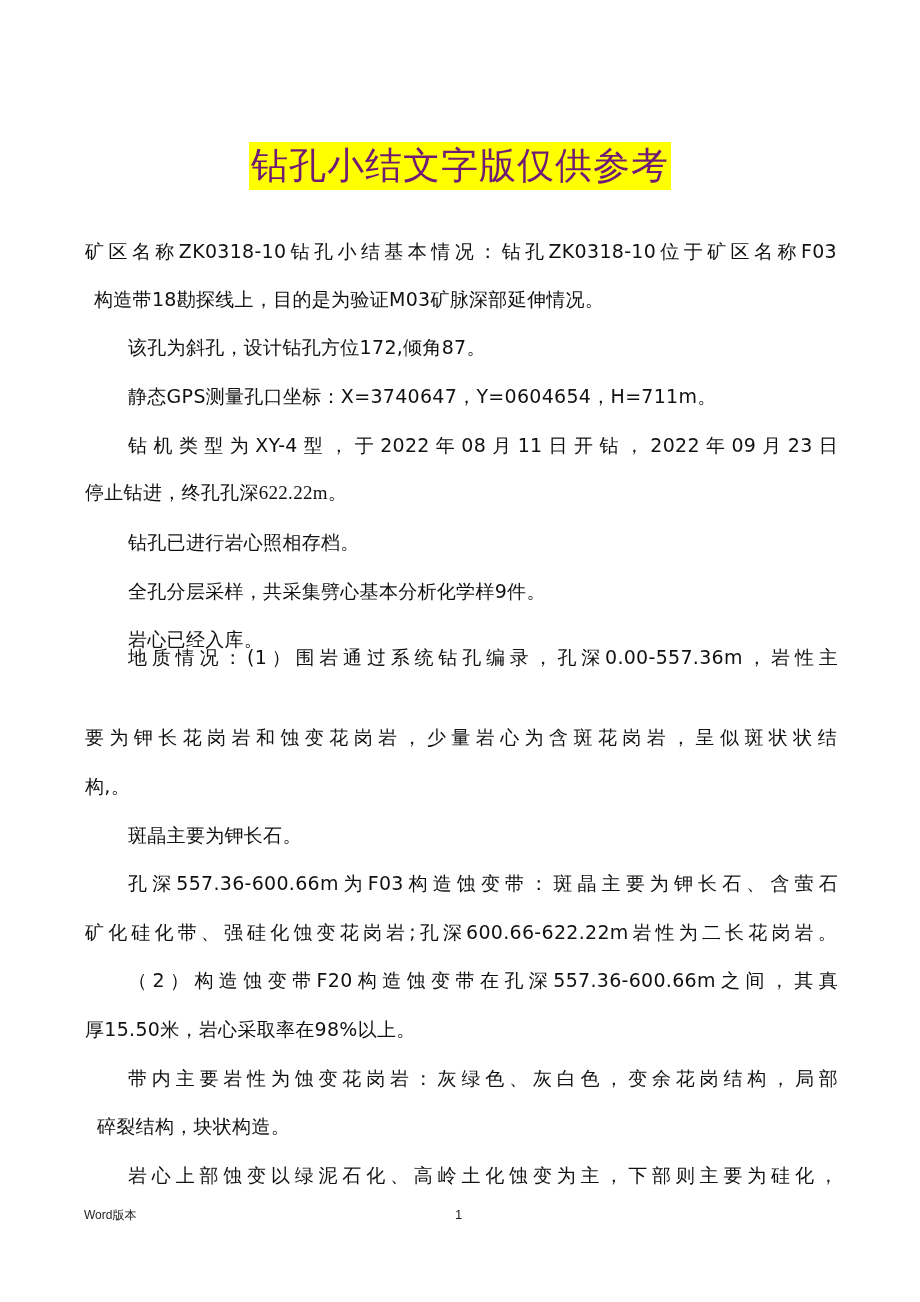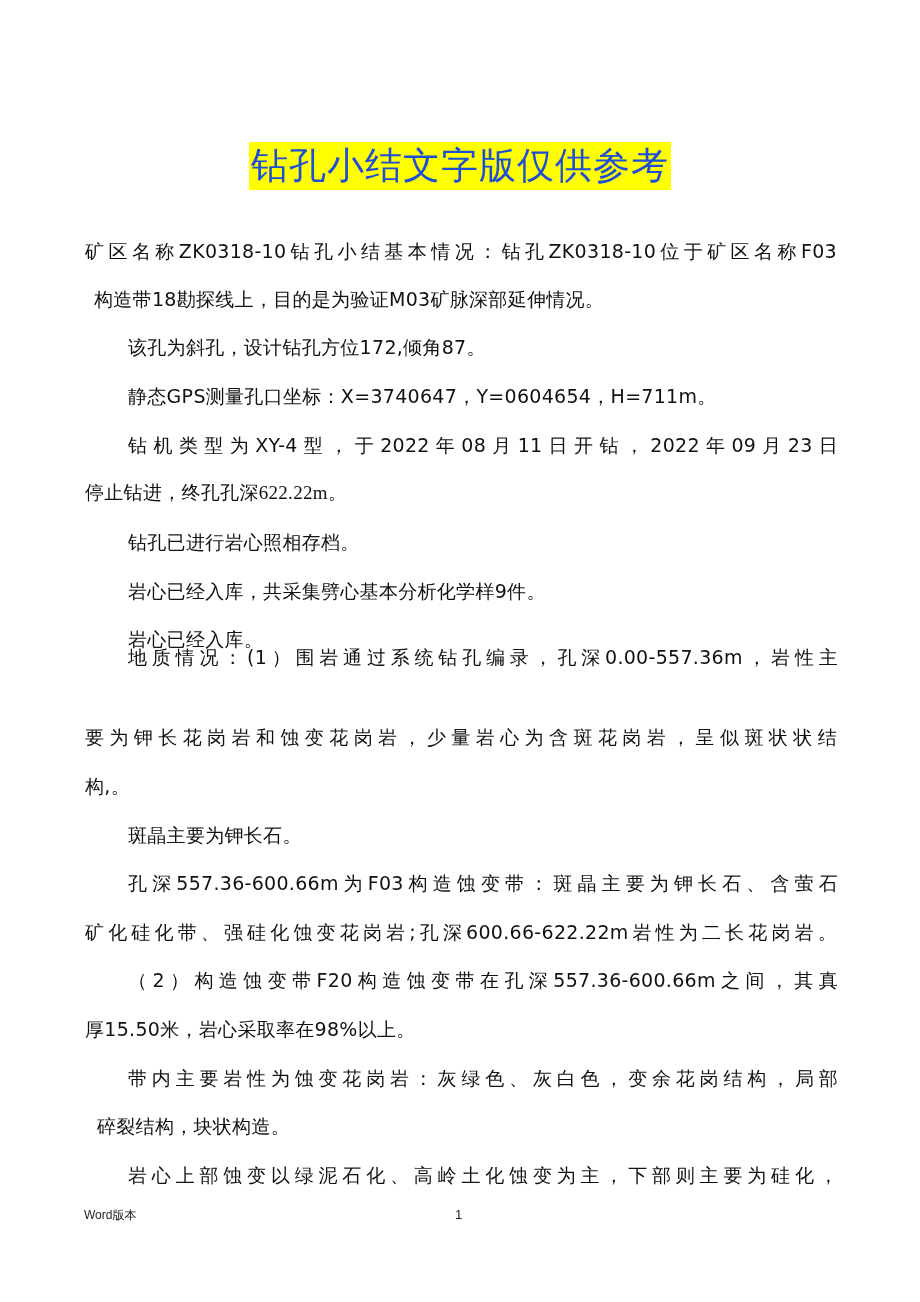--- a/index.html
+++ b/index.html
@@ -1,19 +1,19 @@
 <!DOCTYPE html>
 <html><head>
 <meta charset="utf-8">
 <style>
   html, body { margin: 0; padding: 0; background: #ffffff; }
   body { width: 920px; height: 1302px; position: relative; overflow: hidden;
          font-family: "DejaVu Sans", sans-serif; color: #111; }
   .title-wrap { position: absolute; top: 142px; left: 0; width: 920px; text-align: center; }
-  .title { display: inline-block; background: #ffff00; color: #1d4ed8;
+  .title { display: inline-block; background: #ffff00; color: #701a75;
            font-size: 37px; line-height: 48px; padding: 0 2px; letter-spacing: 1px;
            font-family: "DejaVu Sans", sans-serif; }
   .line { position: absolute; left: 85px; width: 752px; font-size: 19px; line-height: 30px;
           white-space: nowrap; letter-spacing: 0.3px; }
   .indent { left: 128px; width: 710px; }
   .justify { text-align: justify; text-align-last: justify; }
   .footer-left { position: absolute; left: 84px; top: 1207px; font-size: 12px;
                  font-family: "Liberation Sans", sans-serif; color: #222; }
   .footer-page { position: absolute; left: 455px; top: 1207px; font-size: 13px;
                  font-family: "Liberation Sans", sans-serif; color: #222; }
@@ -26,21 +26,21 @@
 </div>
 
 <div id="body-lines">
     <div class="line justify" style="top: 236px;">矿区名称ZK0318-10钻孔小结基本情况：钻孔ZK0318-10位于矿区名称F03</div>
     <div class="line" style="top: 284px; margin-left: 9px;">构造带18勘探线上，目的是为验证M03矿脉深部延伸情况。</div>
     <div class="line indent" style="top: 332px;">该孔为斜孔，设计钻孔方位172,倾角87。</div>
     <div class="line indent" style="top: 381px;">静态GPS测量孔口坐标：X=3740647，Y=0604654，H=711m。</div>
     <div class="line indent justify" style="top: 430px;">钻机类型为XY-4型，于2022年08月11日开钻，2022年09月23日</div>
     <div class="line" style="top: 478px; font-family: Liberation Serif, serif;">停止钻进，终孔孔深622.22m。</div>
     <div class="line indent" style="top: 527px;">钻孔已进行岩心照相存档。</div>
-    <div class="line indent" style="top: 576px;">岩心已经入库，共采集劈心基本分析化学样9件。</div>
+    <div class="line indent" style="top: 576px;">全孔分层采样，共采集劈心基本分析化学样9件。</div>
     <div class="line indent" style="top: 624px;">岩心已经入库。</div>
     <div class="line indent justify" style="top: 642px;">地质情况：(1）围岩通过系统钻孔编录，孔深0.00-557.36m，岩性主</div>
     <div class="line justify" style="top: 722px;">要为钾长花岗岩和蚀变花岗岩，少量岩心为含斑花岗岩，呈似斑状状结</div>
     <div class="line" style="top: 771px;">构,。</div>
     <div class="line indent" style="top: 820px;">斑晶主要为钾长石。</div>
     <div class="line indent justify" style="top: 868px;">孔深557.36-600.66m为F03构造蚀变带：斑晶主要为钾长石、含萤石</div>
     <div class="line justify" style="top: 917px;">矿化硅化带、强硅化蚀变花岗岩;孔深600.66-622.22m岩性为二长花岗岩。</div>
     <div class="line indent justify" style="top: 965px;">（2）构造蚀变带F20构造蚀变带在孔深557.36-600.66m之间，其真</div>
     <div class="line" style="top: 1014px;">厚15.50米，岩心采取率在98%以上。</div>
     <div class="line indent justify" style="top: 1063px;">带内主要岩性为蚀变花岗岩：灰绿色、灰白色，变余花岗结构，局部</div>

